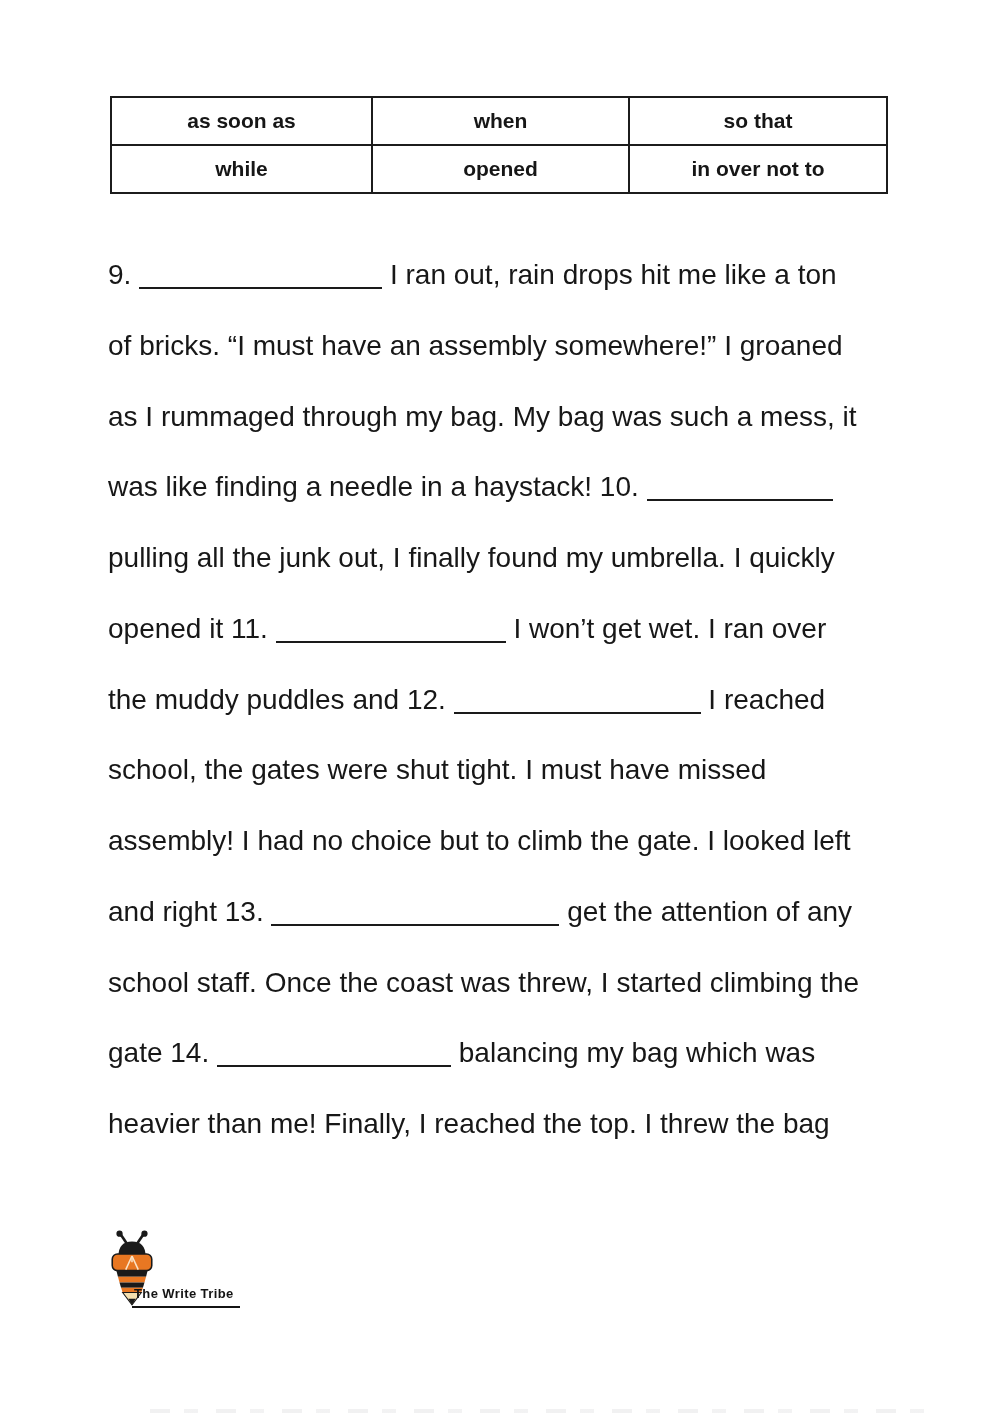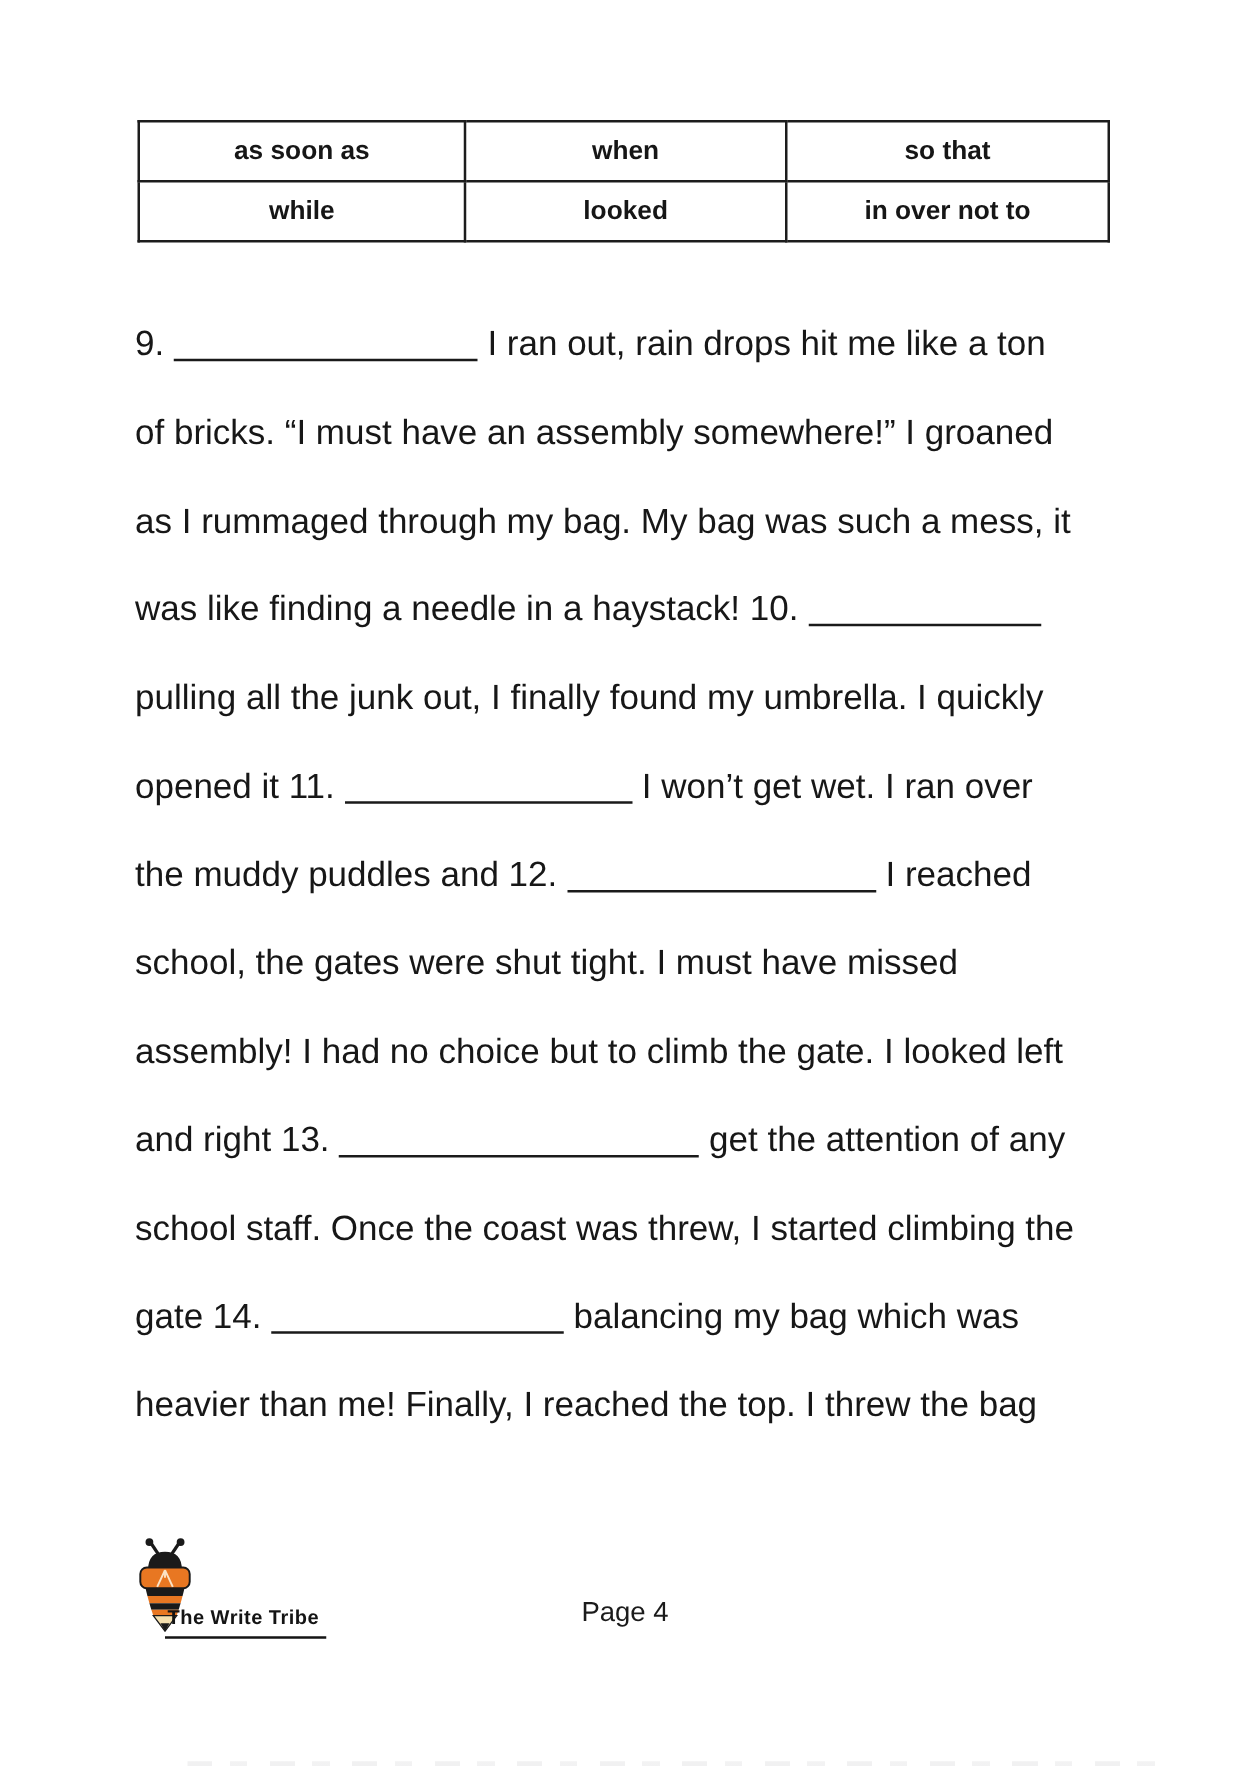--- a/index.html
+++ b/index.html
@@ -47,21 +47,21 @@
   }
 
   
   .footer-logo {
     position:absolute; left:106px; top:1230px;
     width:130px; height:80px;
   }
   .footer-logo svg { position:absolute; left:0; top:0; }
   .brand {
     position:absolute; left:26px; top:56px;
-    font-size:16px; font-weight:bold; letter-spacing:0.4px;
+    font-size:13px; font-weight:bold; letter-spacing:0.4px;
     color:#141414;
     border-bottom:2px solid #141414;
     padding:0 6px 5px 2px;
     white-space:nowrap;
   }
   .page-num {
     position:absolute; left:0; top:1277px;
     width:100%;
     text-align:center;
     font-size:22px;
@@ -87,21 +87,21 @@
         <col style="width:258px">
       </colgroup>
     <tbody>
         <tr>
       <td>as soon as</td>
       <td>when</td>
       <td>so that</td>
     </tr>
     <tr>
       <td>while</td>
-      <td>looked</td>
+      <td>opened</td>
       <td>in over not to</td>
     </tr>
   </tbody>
     </table>
 
   <div class="passage">
       <div class="line"><span>9. </span><span class="blank" style="width: 243px;"></span><span> I ran out, rain drops hit me like a ton</span></div>
       <div class="line"><span>of bricks. “I must have an assembly somewhere!” I groaned</span></div>
       <div class="line"><span>as I rummaged through my bag. My bag was such a mess, it</span></div>
       <div class="line"><span>was like finding a needle in a haystack! 10. </span><span class="blank" style="width: 186px;"></span></div>
@@ -135,17 +135,16 @@
       <polygon points="23,90 77,90 74,101 26,101" fill="#E87722"></polygon>
       <polygon points="26,101 74,101 71,111 29,111" fill="#1a1a1a"></polygon>
       <polygon points="29,111 71,111 68,120 32,120" fill="#E87722"></polygon>
 
       <polygon points="32,120 68,120 50,144" fill="#F4DFAE" stroke="#1a1a1a" stroke-width="2"></polygon>
       <polygon points="43,132 57,132 50,144" fill="#1a1a1a"></polygon>
     </svg>
     <div class="brand">The Write Tribe</div>
   </div>
 
-  <div class="page-num">Page 4</div>
 
   <div class="cutoff"></div>
 
 </div>
 
 </body></html>

